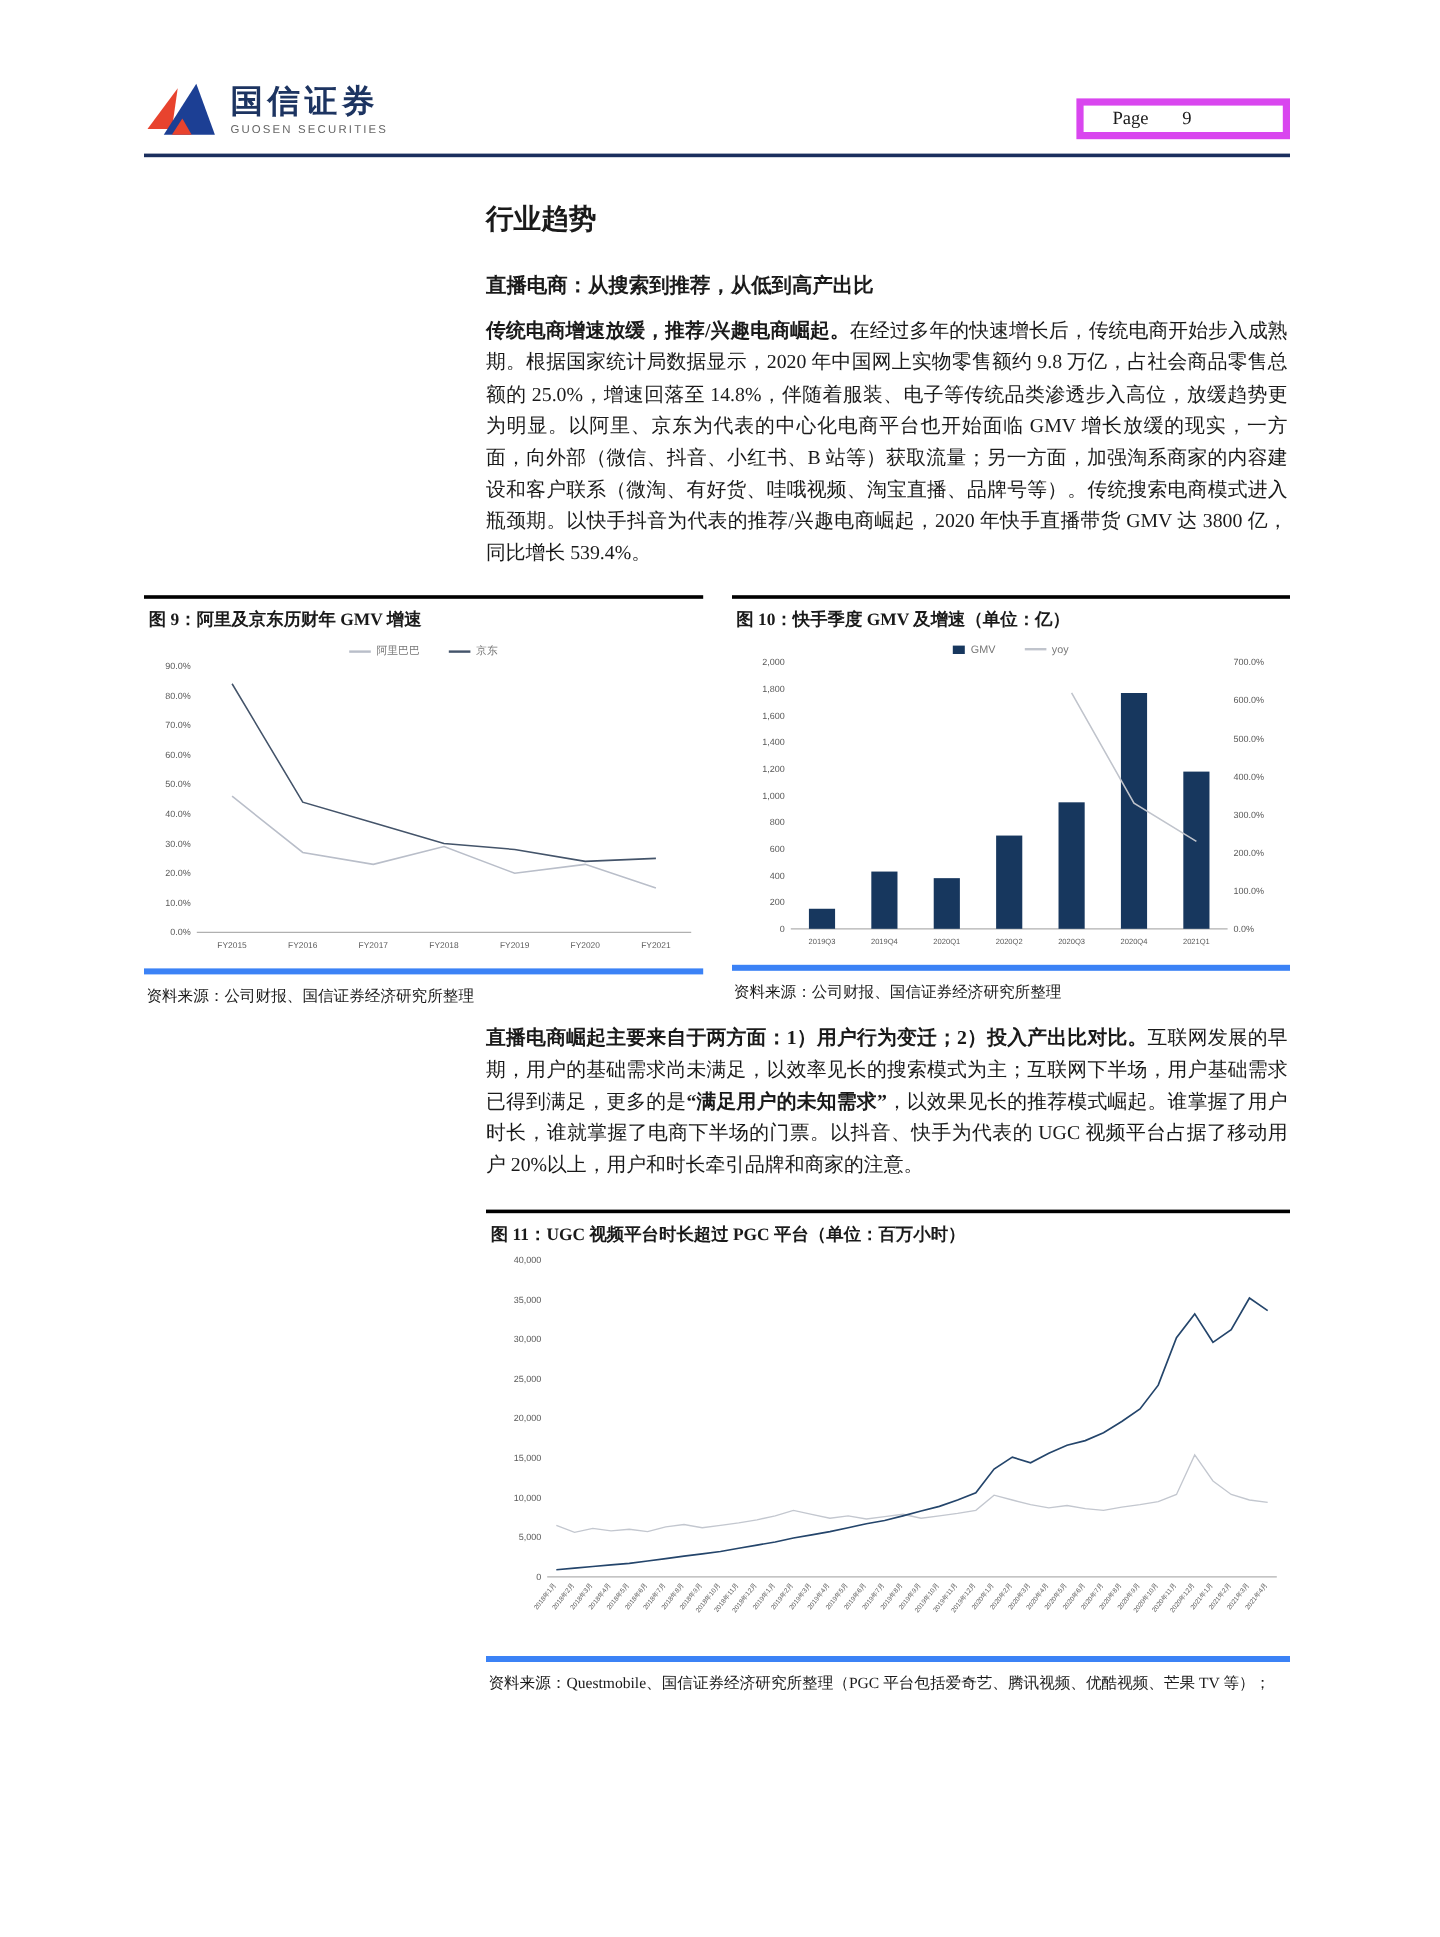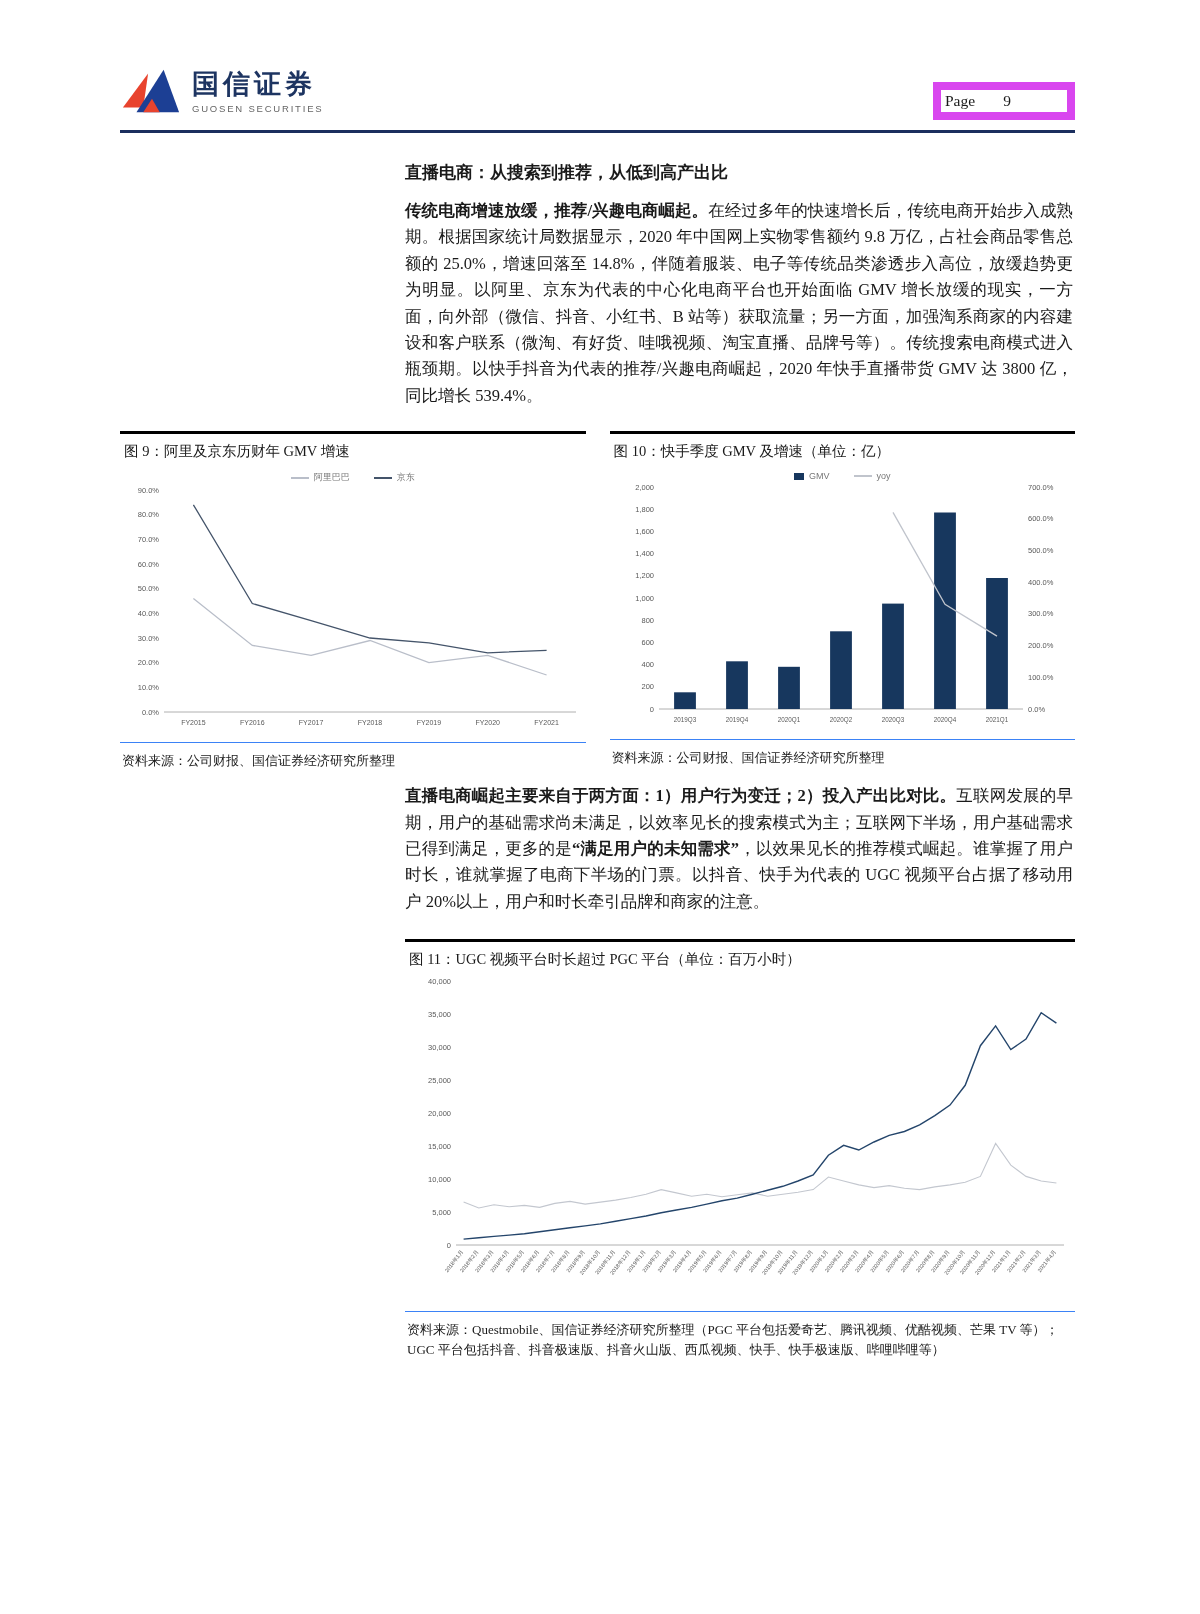--- a/index.html
+++ b/index.html
@@ -5,42 +5,42 @@
   html,body{margin:0;padding:0;background:#fff;}
   body{font-family:"Liberation Serif","DejaVu Serif",serif;color:#1a1a1a;}
   .page{position:relative;width:1200px;height:1414px;background:#fff;box-sizing:border-box;padding:66px 125px 0 120px;overflow:hidden;}
 
   
   .hdr{display:flex;justify-content:space-between;align-items:flex-start;}
   .brand{display:flex;align-items:center;gap:10px;}
   .brand-text{display:flex;flex-direction:column;}
   .brand-name{font-family:"Liberation Sans","DejaVu Sans",sans-serif;font-weight:bold;font-size:27px;color:#1d3461;letter-spacing:4px;line-height:1;}
   .brand-sub{font-family:Liberation Sans, sans-serif;font-size:9.5px;color:#666;letter-spacing:1.8px;margin-top:5px;}
-  .page-box{margin-top:16px;border:8px solid #d946ef;padding:2px 4px;min-width:118px;display:flex;gap:28px;font-size:15.5px;align-items:baseline;}
+  .page-box{margin-top:16px;border:6px solid #d946ef;padding:2px 24px;min-width:118px;display:flex;gap:28px;font-size:15.5px;align-items:baseline;}
   .top-rule{height:3px;background:#1b2f5e;margin-top:10px;}
 
   
   .doc-title{margin:36px 0 0 285px;font-size:23px;font-weight:bold;}
   .doc-heading{margin:28px 0 0 285px;font-size:17px;font-weight:bold;}
   .body-text{margin:14px 0 0 285px;width:668px;text-align:justify;font-size:16.5px;line-height:1.6;}
   .body-text.second{margin-top:12px;}
 
   
   .fig-row{display:flex;gap:24px;margin-top:22px;}
   figure{margin:0;padding:0;}
   .fig{flex:1;min-width:0;}
   .fig-wide{margin:24px 0 0 285px;width:670px;}
-  .fig-header{border-top:3px solid #000;font-weight:normal;font-size:14.5px;padding:8px 4px 6px;}
+  .fig-header{border-top:3px solid #000;font-weight:bold;font-size:14.5px;padding:8px 4px 6px;}
   .legend{display:flex;justify-content:center;align-items:center;gap:24px;font-size:9px;color:#777;font-family:"Liberation Sans","DejaVu Sans",sans-serif;padding:4px 0 0;}
   .legend-item{display:flex;align-items:center;gap:5px;}
   .sw-line{display:inline-block;width:18px;height:2px;background:#999;}
   .sw-bar{display:inline-block;width:10px;height:7px;background:#17375e;}
   .chart{display:block;margin:0 auto;}
   .chart text{font-family:"Liberation Sans","DejaVu Sans",sans-serif;}
-  .fig-source{border-top:1px solid #3b82f6;margin-top:6px;padding:8px 2px 0;font-size:13px;line-height:1.55;text-align:left;}
+  .fig-source{border-top:5px solid #3b82f6;margin-top:6px;padding:8px 2px 0;font-size:13px;line-height:1.55;text-align:left;}
 
   
   .footer-rule{position:absolute;left:120px;right:125px;top:1543px;height:3px;background:#1b2f5e;}
   .footer{position:absolute;left:120px;right:125px;top:1558px;display:flex;justify-content:space-between;align-items:baseline;}
   .footer-left{font-size:15px;}
   .footer-right{font-weight:bold;font-style:italic;font-size:17px;color:#000000;}
 </style>
 </head>
 <body>
 
@@ -59,20 +59,21 @@
       </div>
     </div>
     <div class="page-box">
       <span>Page</span>
       <span>9</span>
     </div>
   </header>
 
   <div class="top-rule"></div>
 
+  <h1 class="doc-title">行业趋势</h1>
   <h2 class="doc-heading">直播电商：从搜索到推荐，从低到高产出比</h2>
 
   <p class="body-text"><b>传统电商增速放缓，推荐/兴趣电商崛起。</b><span>在经过多年的快速增长后，传统电商开始步入成熟期。根据国家统计局数据显示，2020 年中国网上实物零售额约 9.8 万亿，占社会商品零售总额的 25.0%，增速回落至 14.8%，伴随着服装、电子等传统品类渗透步入高位，放缓趋势更为明显。以阿里、京东为代表的中心化电商平台也开始面临 GMV 增长放缓的现实，一方面，向外部（微信、抖音、小红书、B 站等）获取流量；另一方面，加强淘系商家的内容建设和客户联系（微淘、有好货、哇哦视频、淘宝直播、品牌号等）。传统搜索电商模式进入瓶颈期。以快手抖音为代表的推荐/兴趣电商崛起，2020 年快手直播带货 GMV 达 3800 亿，同比增长 539.4%。</span></p>
 
   <div class="fig-row">
 
     <figure class="fig">
       <div class="fig-header">图 9：阿里及京东历财年 GMV 增速</div>
       <div class="legend">
         <span class="legend-item">

